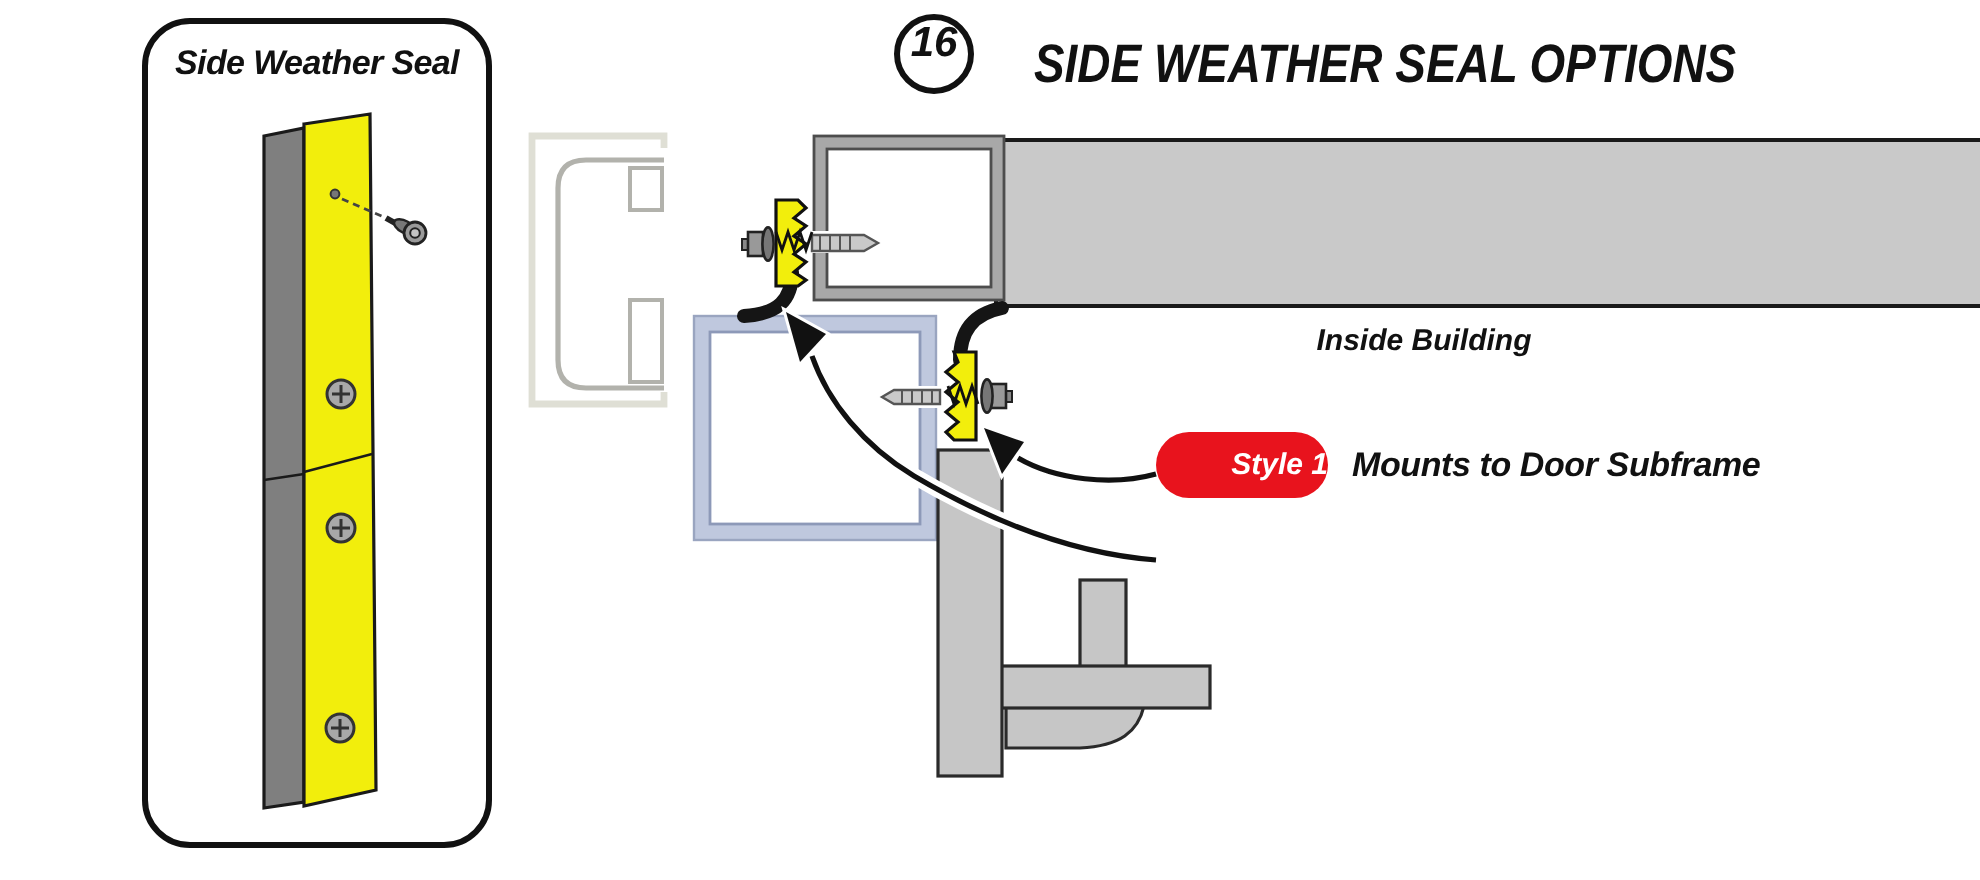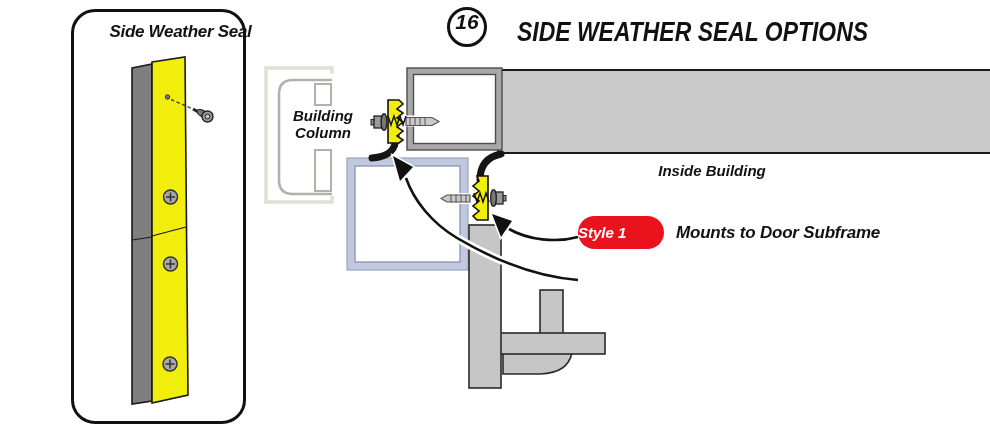--- a/index.html
+++ b/index.html
@@ -6,34 +6,34 @@
   .stage{
     position:relative;width:990px;height:440px;background:#fff;overflow:hidden;
     font-family:"Liberation Sans",sans-serif;font-style:italic;font-weight:700;color:#111;
   }
   .stage svg{position:absolute;left:0;top:0;pointer-events:none;}
   .abs{position:absolute;}
   .panel{
     left:71px;top:9px;width:175px;height:415px;
     border:3px solid #111;border-radius:24px;background:#fff;box-sizing:border-box;
   }
-  .panel-title{left:71px;top:22px;width:175px;text-align:center;font-size:17px;letter-spacing:-0.3px;padding-left:22px;}
+  .panel-title{left:71px;top:22px;width:175px;text-align:center;font-size:17px;letter-spacing:-0.3px;}
   .step-circle{
     left:447px;top:7px;width:40px;height:40px;border:3px solid #111;border-radius:50%;
     box-sizing:border-box;display:flex;align-items:flex-start;justify-content:center;font-size:21px;background:#fff;
   }
   .main-title{left:517px;top:17px;font-size:27px;white-space:nowrap;}
   .squish{display:inline-block;transform:scaleX(0.85);transform-origin:0 50%;}
   .lbl{white-space:nowrap;}
   .col-label{left:283px;top:107px;width:80px;text-align:center;font-size:15px;line-height:17px;}
   .bar-label{left:560px;top:102px;width:300px;text-align:center;font-size:17px;}
   .inside-label{left:562px;top:162px;width:300px;text-align:center;font-size:15px;}
   .pill{
     width:86px;height:33px;border-radius:17px;background:var(--badge-red,#e8131d);
-    color:#fff;display:flex;align-items:center;justify-content:flex-start;font-size:15px;
+    color:#fff;display:flex;align-items:center;justify-content:flex-end;font-size:15px;
   }
   .pill1{left:578px;top:216px;}
   .pill2{left:578px;top:262px;}
   .desc{font-size:17px;letter-spacing:-0.2px;}
   .desc1{left:676px;top:223px;}
   .desc2{left:676px;top:270px;}
 </style>
 </head>
 <body>
 
@@ -139,24 +139,20 @@
 
   <div class="abs panel-title lbl">Side Weather Seal</div>
 
   <div class="abs step-circle">
     <span>16</span>
   </div>
   <div class="abs main-title">
     <span class="squish">SIDE WEATHER SEAL OPTIONS</span>
   </div>
 
-  <div class="abs col-label">
-    <span>Building</span><br>
-    <span>Column</span>
-  </div>
 
   <div class="abs inside-label lbl">Inside Building</div>
 
   <div class="abs pill pill1">
     <span>Style 1</span>
   </div>
   <div class="abs desc desc1 lbl">Mounts to Door Subframe</div>
 
 
 </div>

